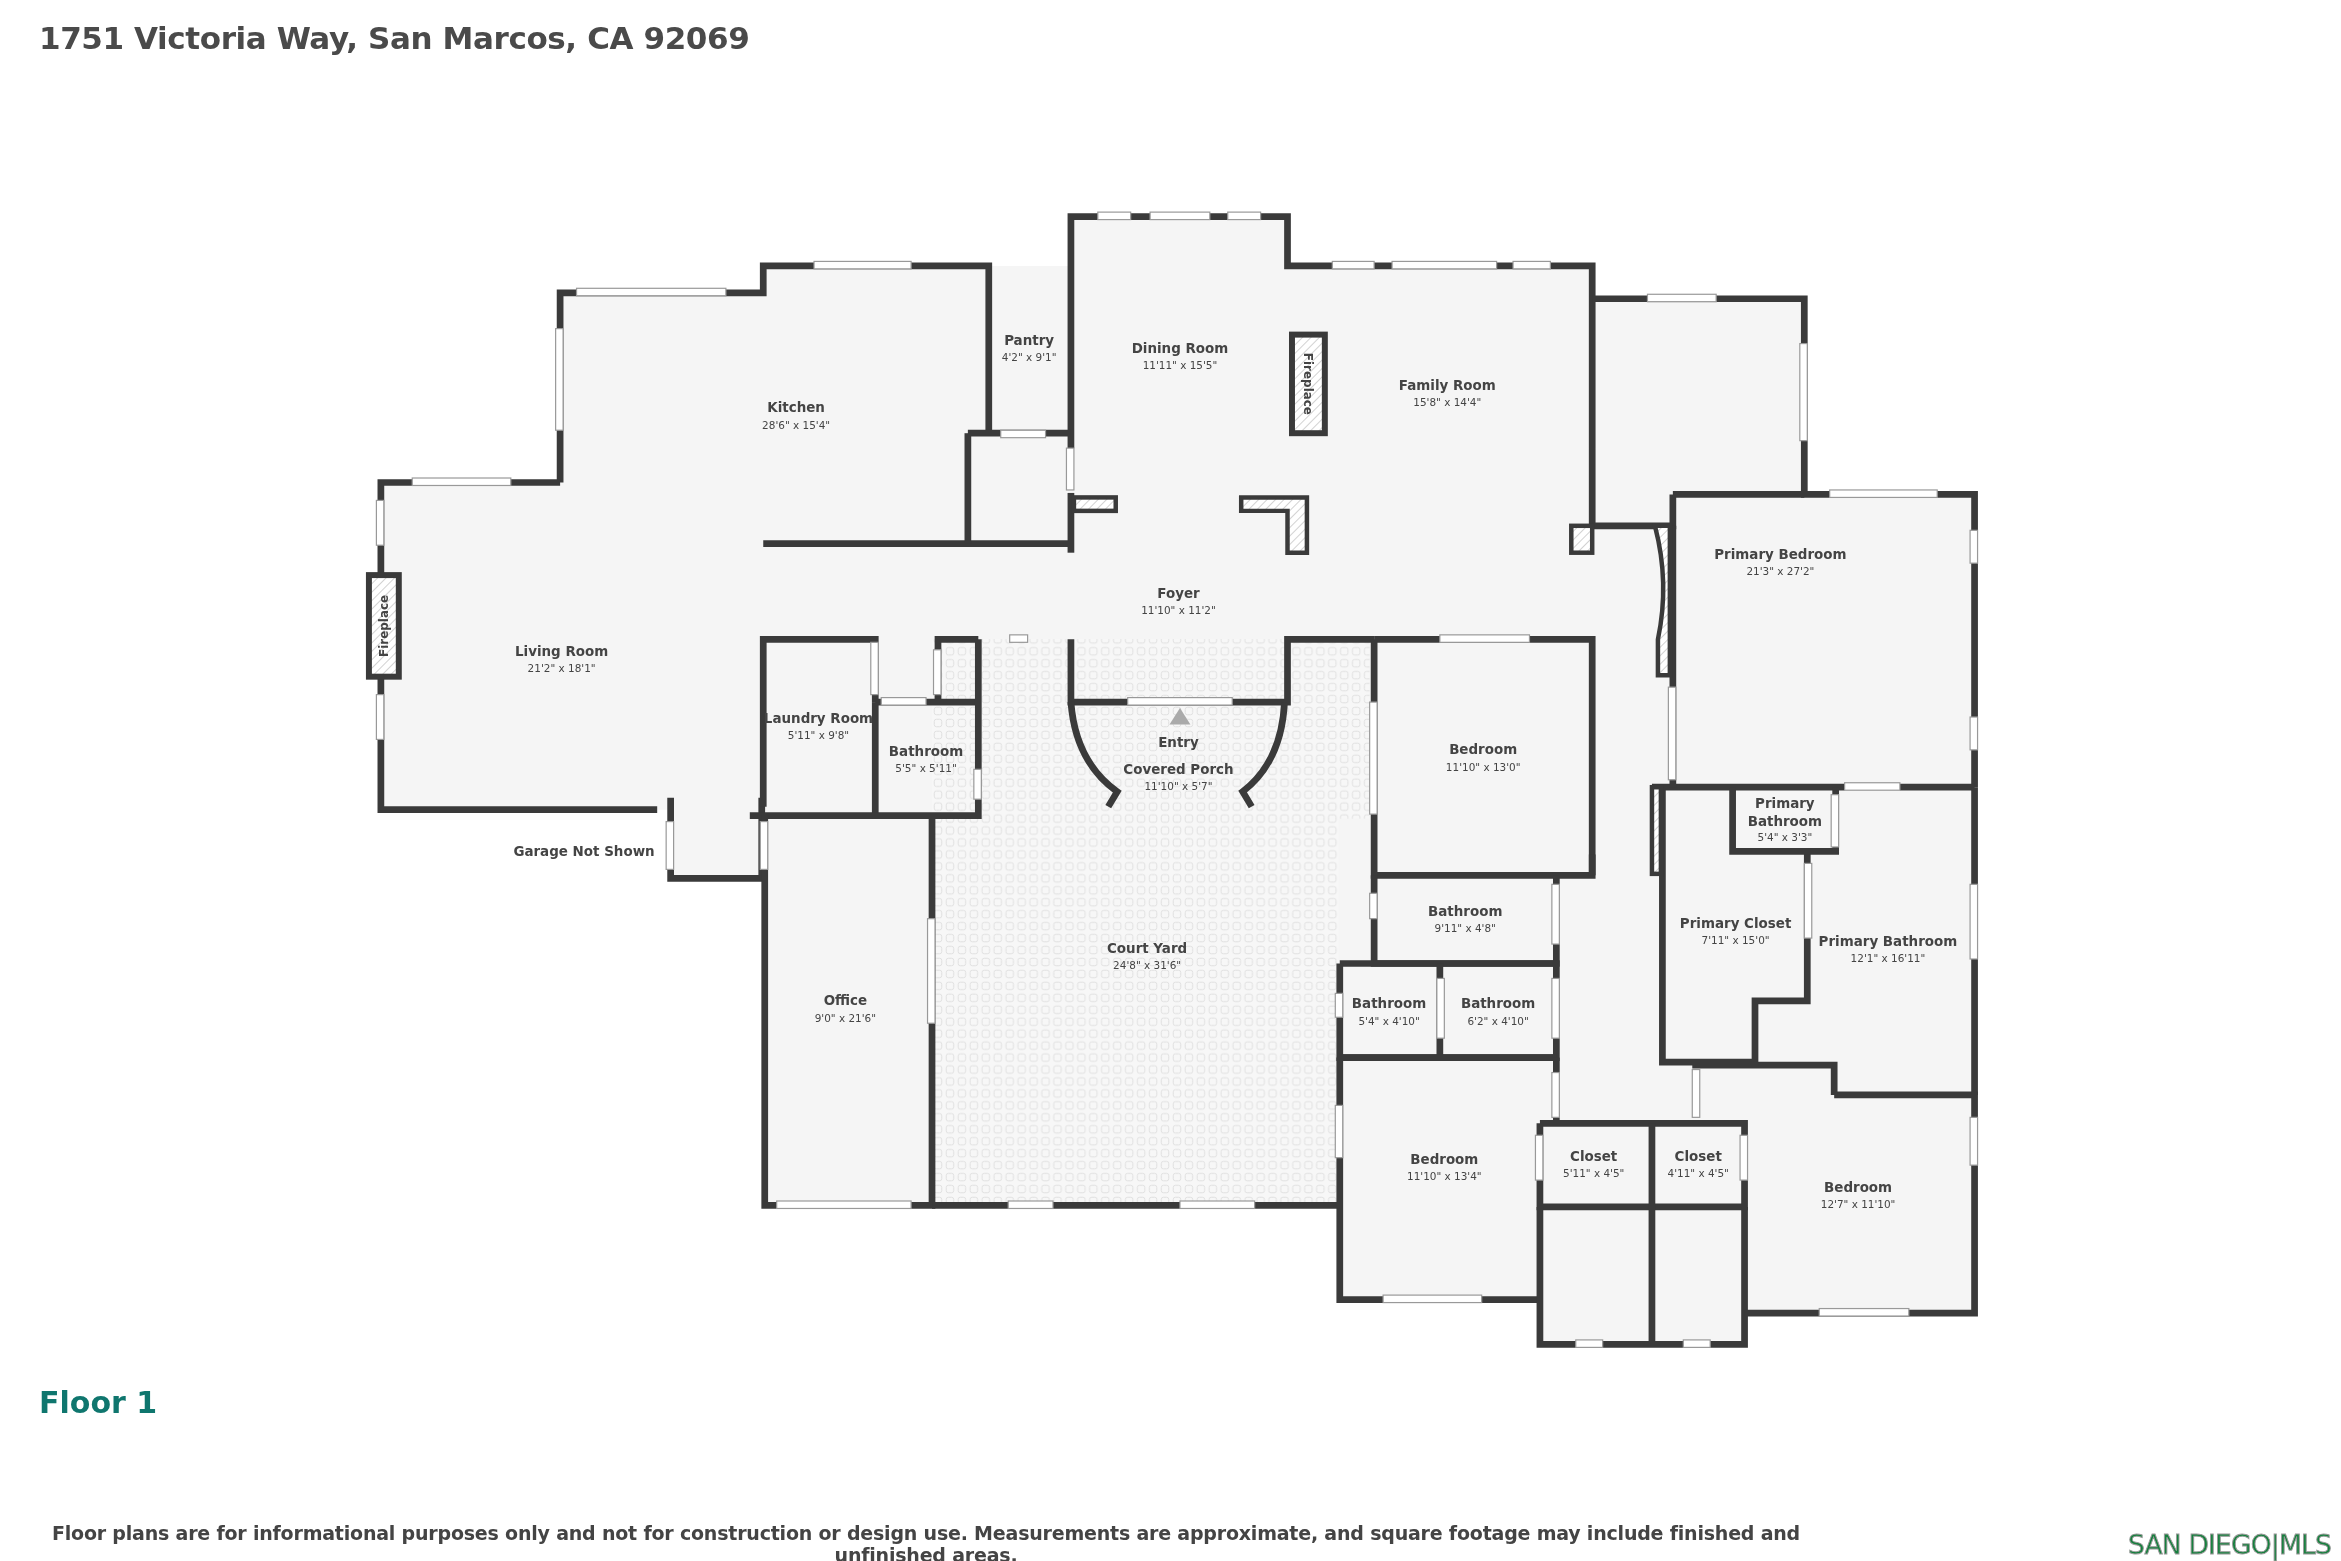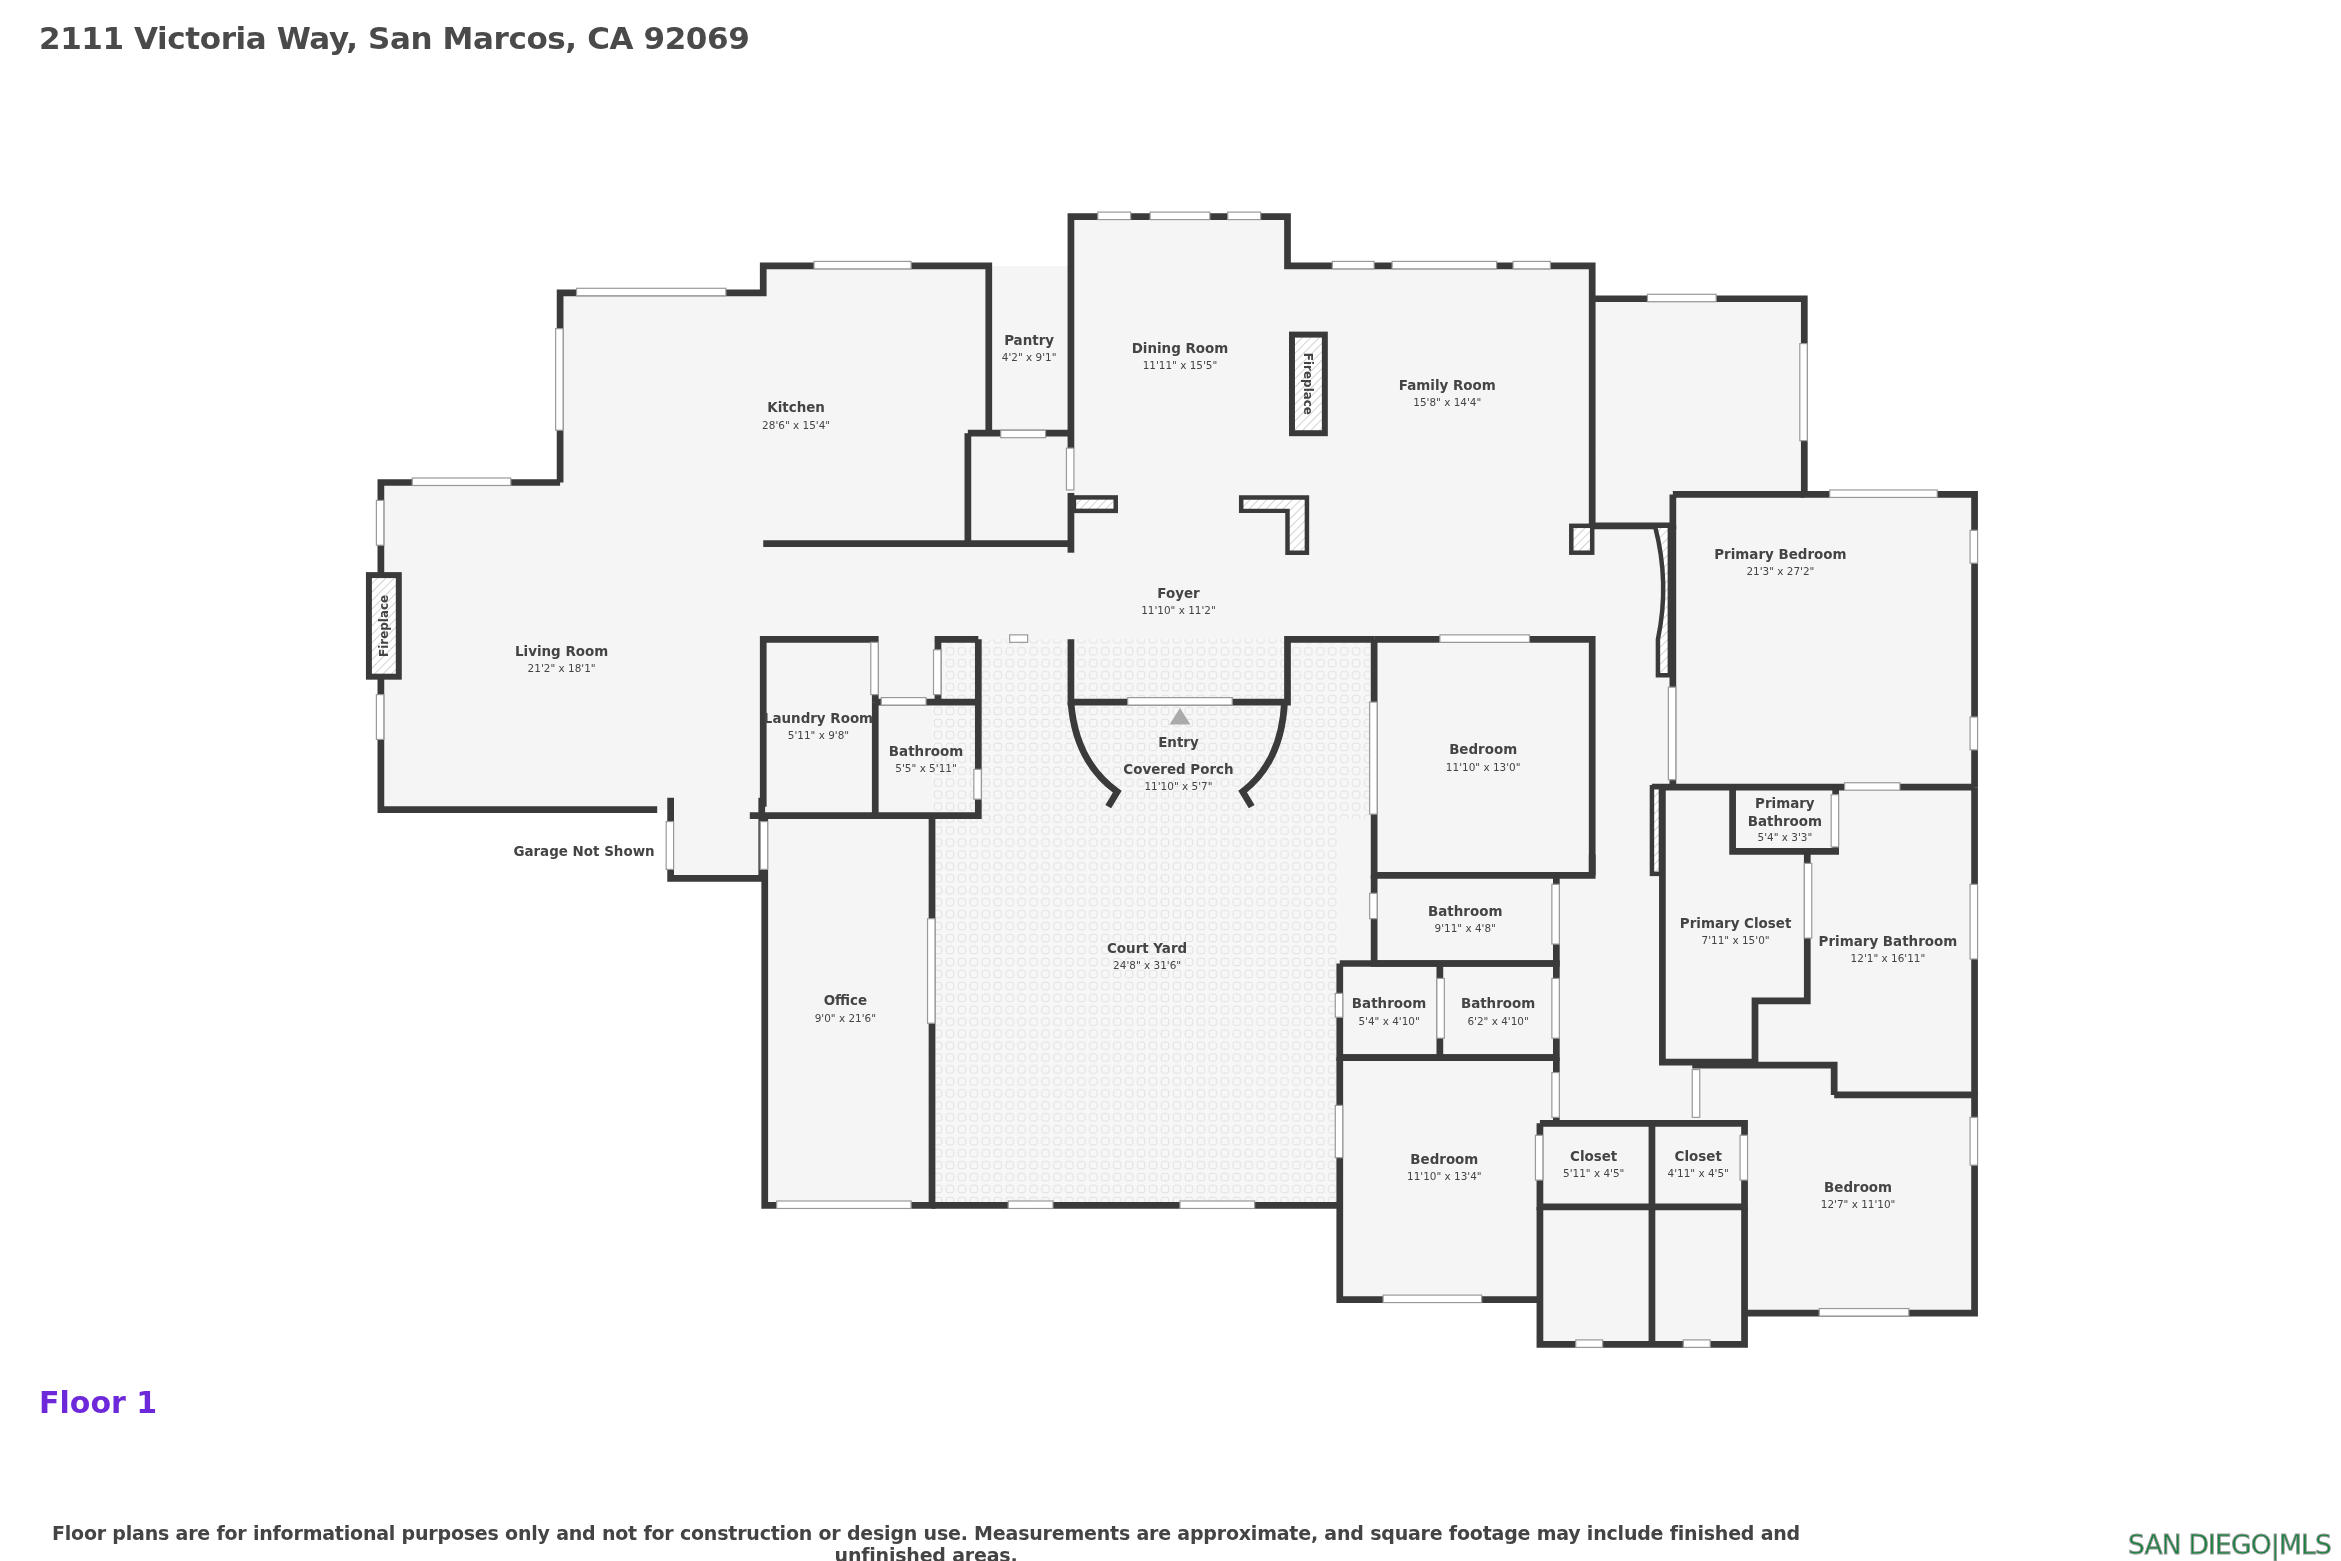--- a/index.html
+++ b/index.html
@@ -1,28 +1,28 @@
 <!DOCTYPE html>
 <html style="font-size:12.5px"><head>
 <meta charset="utf-8">
 <style>
   html, body { margin:0; padding:0; background:#ffffff; }
   body { width:2342px; height:1561px; position:relative; overflow:hidden; font-family:"Liberation Sans", "DejaVu Sans", sans-serif; }
   .title { position:absolute; left:39px; top:20px; font-size:31px; font-weight:bold; color:#4a4a4a; font-family:"DejaVu Sans", sans-serif; letter-spacing:-0.4px; }
-  .floor { position:absolute; left:39px; top:1385px; font-size:30px; font-weight:bold; color:#6d28d9; font-family:"DejaVu Sans", sans-serif; }
+  .floor { position:absolute; left:39px; top:1385px; font-size:30px; font-weight:bold; color:#0f766e; font-family:"DejaVu Sans", sans-serif; }
   .disclaimer { position:absolute; left:0; width:1852px; top:1522px; text-align:center; font-size:19px; font-weight:bold; color:#444; font-family:"DejaVu Sans", sans-serif; letter-spacing:-0.2px; }
   .logo { position:absolute; right:11px; top:1529px; font-size:26.5px; color:#15803d; -webkit-text-stroke:0.9px #999; font-family:"DejaVu Sans", sans-serif; letter-spacing:-0.8px; }
   svg.plan { position:absolute; left:0; top:0; width:2342px; height:1561px; }
   .rl { font-family:"DejaVu Sans", sans-serif; font-weight:bold; fill:#444; text-anchor:middle; }
   .rd { font-family:"DejaVu Sans", sans-serif; fill:#444; text-anchor:middle; }
 </style>
 </head>
 <body>
 
-<div class="title">2111 Victoria Way, San Marcos, CA 92069</div>
+<div class="title">1751 Victoria Way, San Marcos, CA 92069</div>
 
 <svg class="plan" viewBox="0 0 1568 1045" preserveAspectRatio="none" xmlns="http://www.w3.org/2000/svg">
   <defs>
     <pattern id="tile" width="8" height="8" patternUnits="userSpaceOnUse">
       <rect width="8" height="8" fill="#f7f7f7"></rect>
       <rect x="1.5" y="1.5" width="5" height="5" rx="1.5" fill="none" stroke="#dcdcdc" stroke-width="0.6"></rect>
     </pattern>
     <pattern id="hatch" width="4" height="4" patternUnits="userSpaceOnUse" patternTransform="rotate(45)">
       <rect width="4" height="4" fill="#fff"></rect>
       <line x1="0" y1="0" x2="0" y2="4" stroke="#888" stroke-width="0.5"></line>

